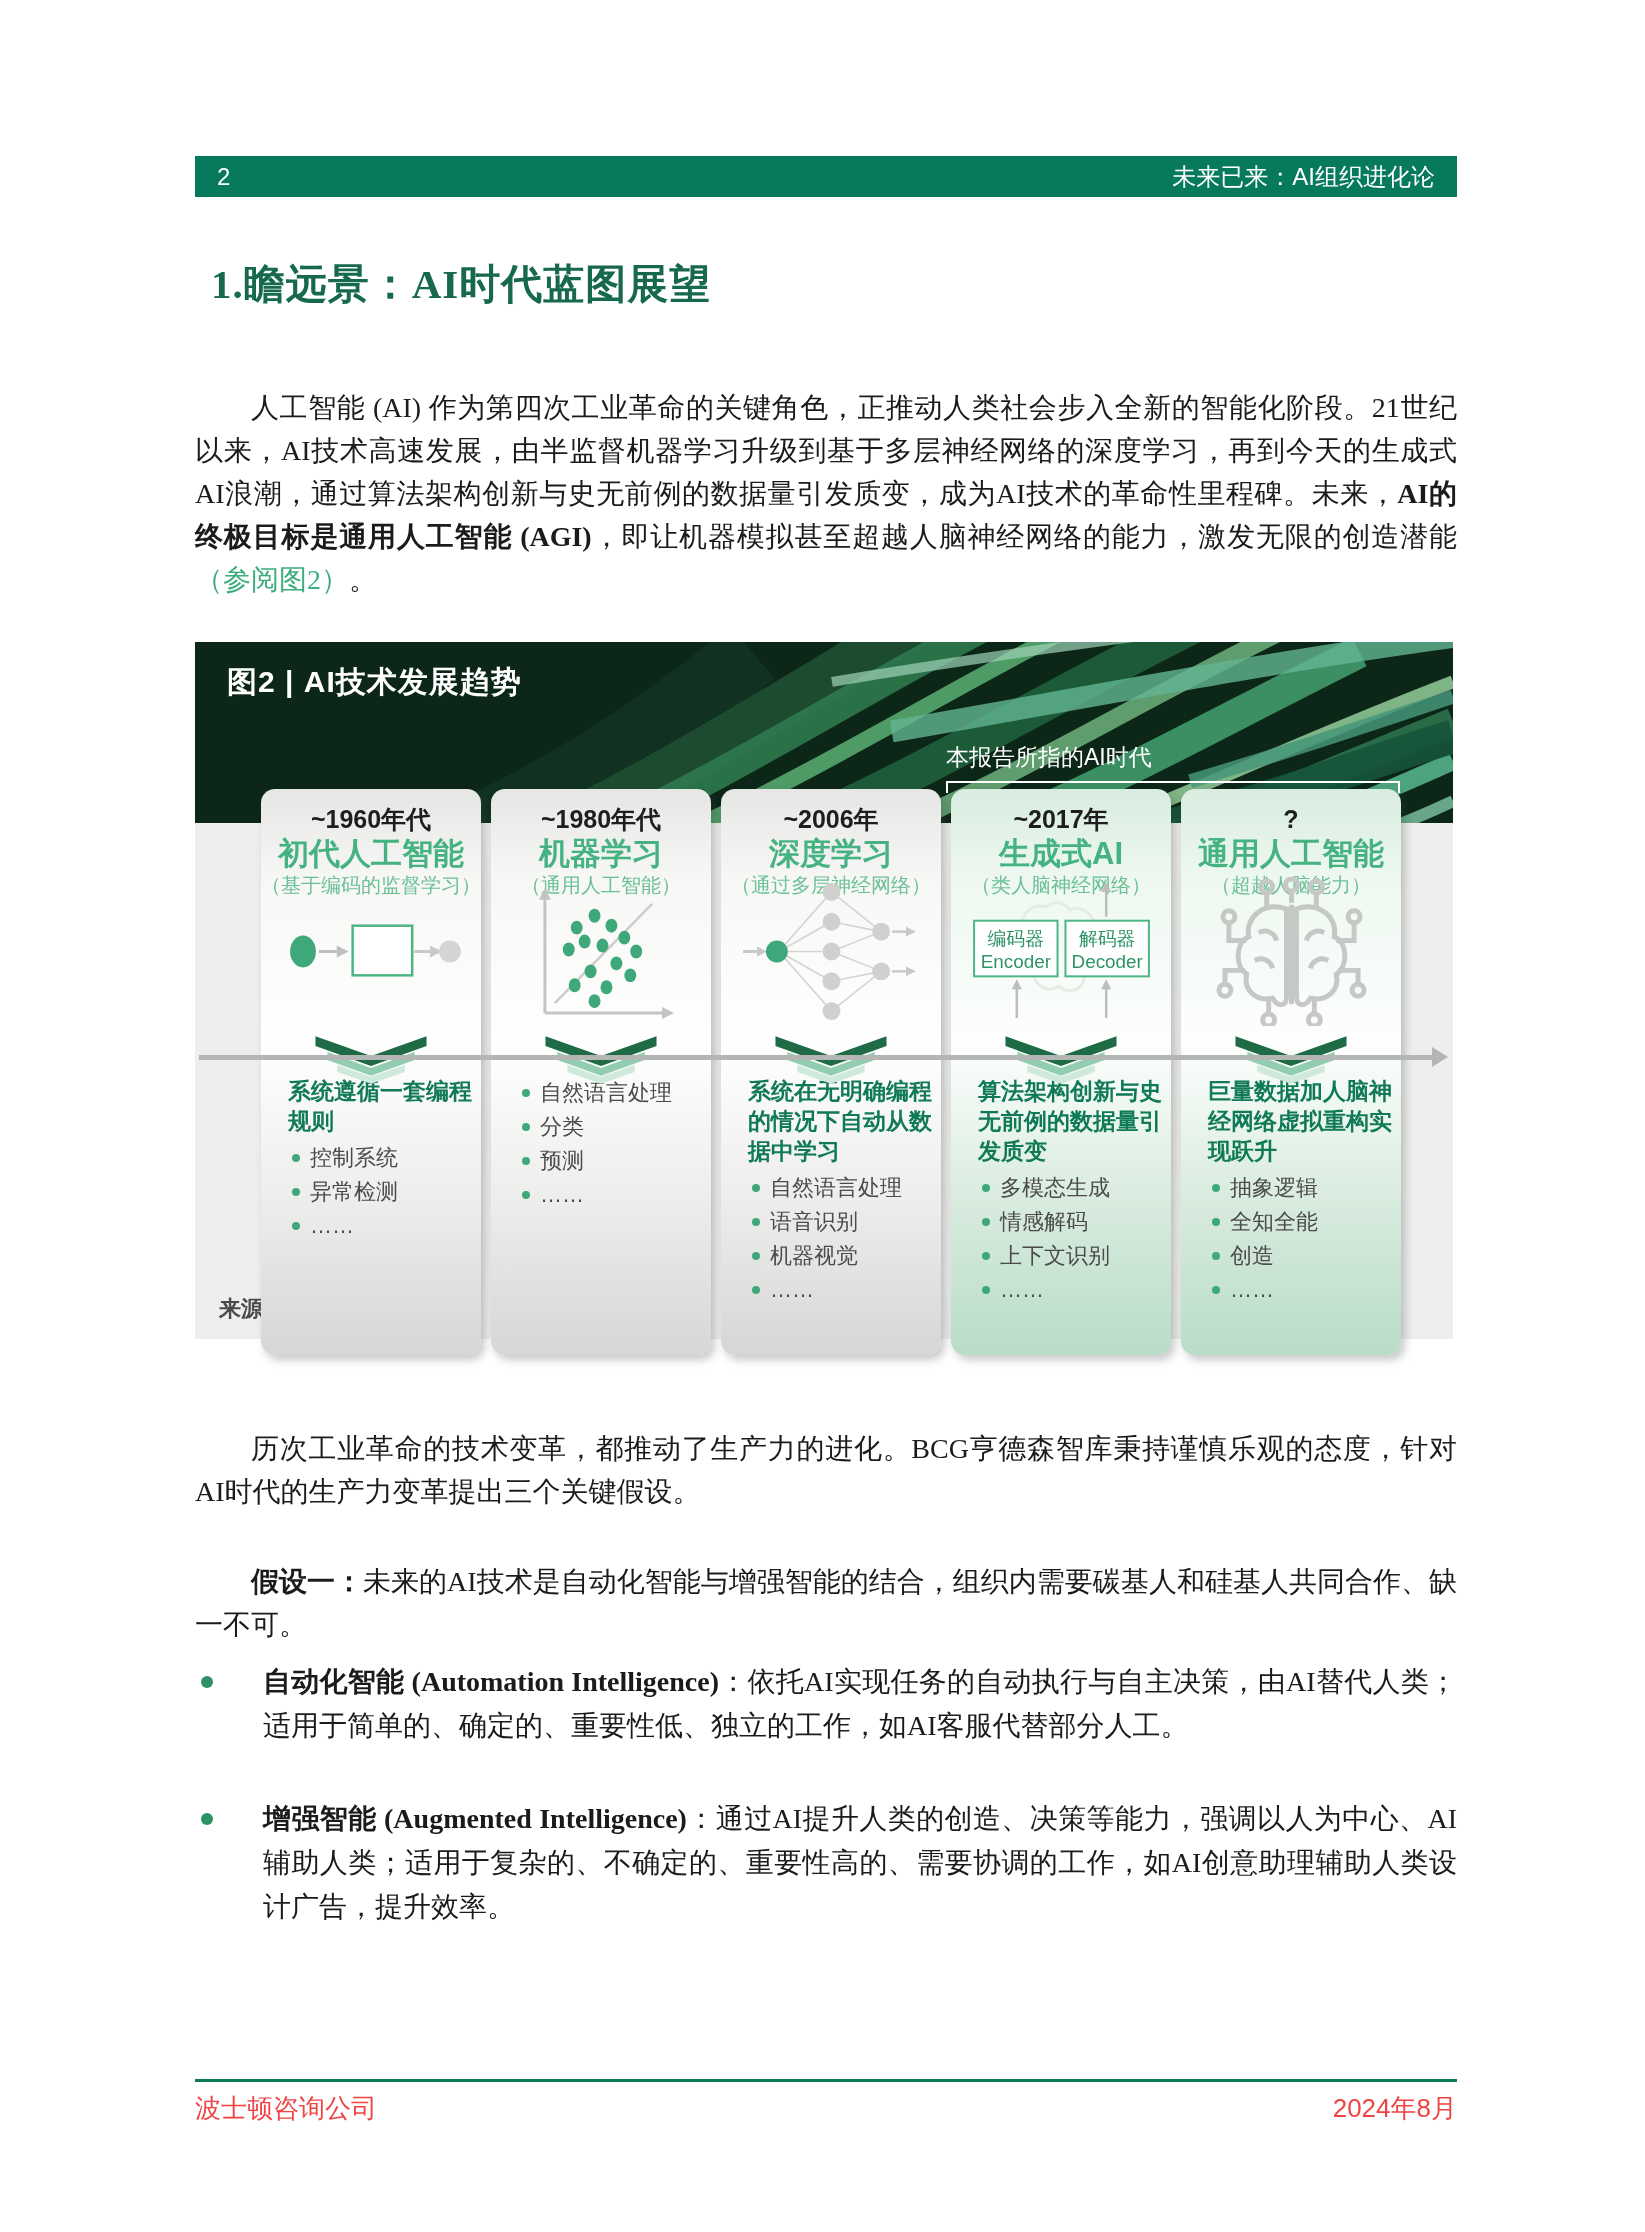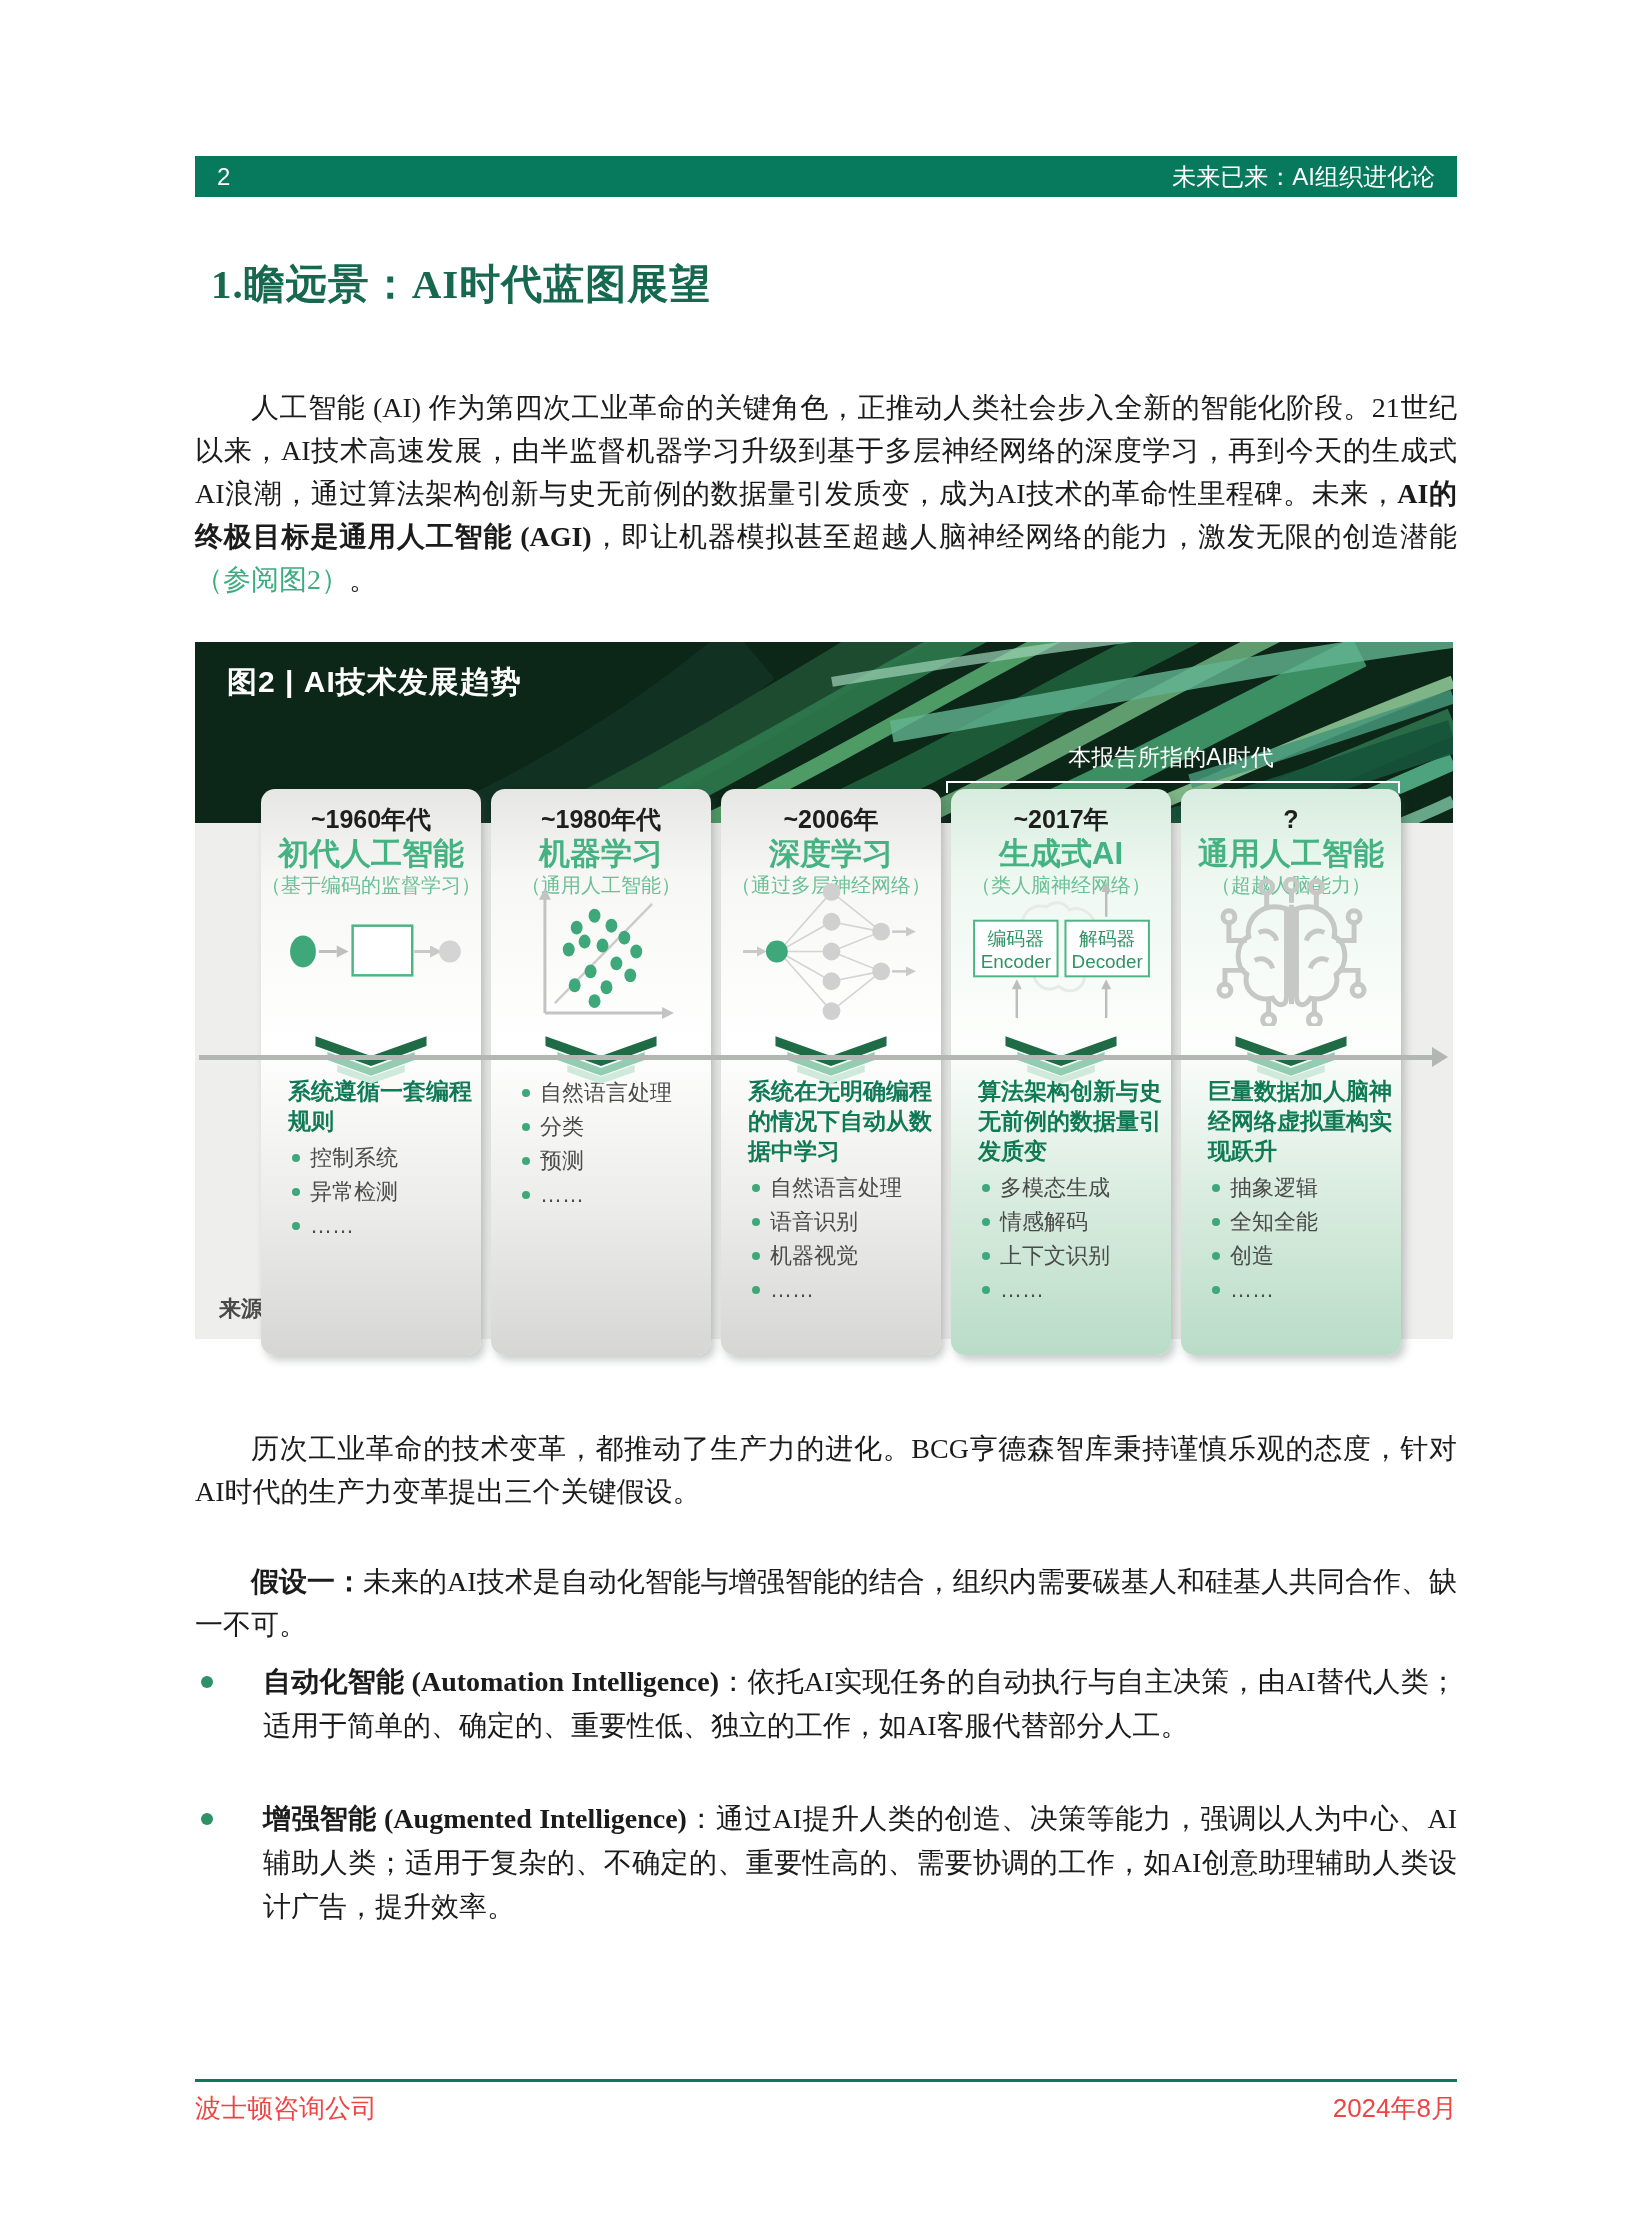--- a/index.html
+++ b/index.html
@@ -43,21 +43,21 @@
     background:#eeeeec;
     font-family:"Liberation Sans","DejaVu Sans",sans-serif;
   }
   .fig-hero{position:absolute;left:0;top:0;width:1258px;height:181px;overflow:hidden;}
   .fig-title{
     position:absolute;left:32px;top:20px;z-index:5;
     color:#ffffff;font-size:30px;font-weight:bold;letter-spacing:1px;
   }
   .era-label{
     position:absolute;left:751px;top:100px;width:450px;z-index:6;
-    color:#ffffff;font-size:23px;text-align:center;
+    color:#ffffff;font-size:23px;
   }
   .era-bracket{
     position:absolute;left:751px;top:139px;width:450px;height:10px;z-index:6;
     border-top:2px solid #ffffff;border-left:2px solid #ffffff;border-right:2px solid #ffffff;
   }
   .cards{
     position:absolute;left:66px;top:147px;width:1140px;height:566px;z-index:2;
     display:flex;gap:10px;
   }
   .card{

